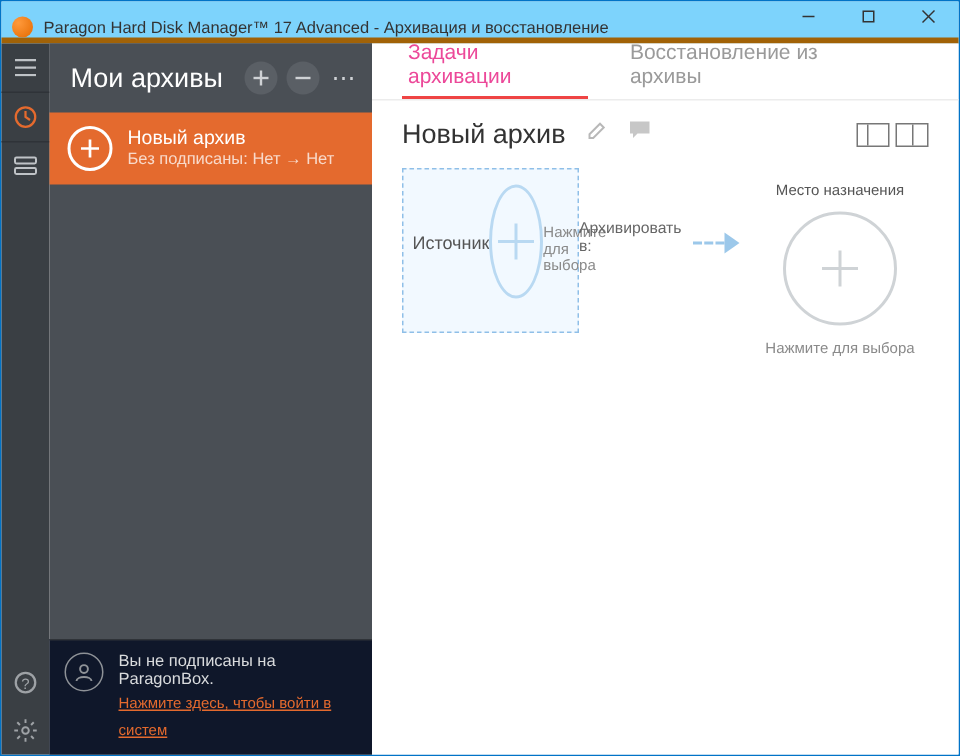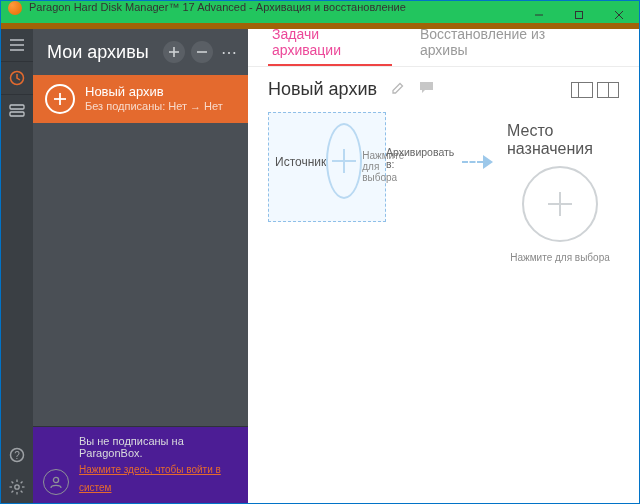--- a/index.html
+++ b/index.html
@@ -1,18 +1,18 @@
 <!DOCTYPE html>
 <html><head>
 <meta charset="utf-8">
 <style>
 *{margin:0;padding:0;box-sizing:border-box;font-family:"Segoe UI",Arial,sans-serif;-webkit-font-smoothing:antialiased}
 html,body{width:640px;height:504px;overflow:hidden}
 .window{width:640px;height:504px;border:1px solid #0173c7;display:flex;flex-direction:column;background:#fff}
-.titlebar{height:28px;background:#22c55e;display:flex;align-items:flex-start;border-bottom:6px solid #a16207}
+.titlebar{height:28px;background:#7dd3fc;display:flex;align-items:flex-end;border-bottom:4px solid #a16207}
 .titlebar .appicon{width:14px;height:14px;margin:0 7px;border-radius:50%;background:radial-gradient(circle at 30% 30%,#ff9a3c,#e56a00)}
 .titlebar .title{font-size:11px;color:#333;flex:0 0 auto}
 .titlebar .spacer{flex:1}
 .winbtn{width:40px;height:28px;display:flex;align-items:center;justify-content:center;color:#333}
 .winbtn svg{display:block}
 .body{flex:1;display:flex;min-height:0}
 .icol{width:32px;background:#3a3f44;display:flex;flex-direction:column;align-items:center}
 .icell{width:32px;height:32px;display:flex;align-items:center;justify-content:center;color:#bfc3c7}
 .isep{height:1px;width:100%;background:#2f3338}
 .icell.active{color:#e46a2e}
@@ -21,21 +21,21 @@
 .midhdr{height:46px;background:#4a4f55;display:flex;align-items:center;padding:0 10px 0 14px}
 .midhdr h1{color:#fff;font-weight:400;font-size:18px;flex:1}
 .rbtn{width:22px;height:22px;border-radius:50%;background:#5a5f65;display:flex;align-items:center;justify-content:center;margin-left:6px;color:#cfd2d5}
 .dots{color:#cfd2d5;font-size:16px;margin-left:8px;letter-spacing:1px}
 .card{background:#e46a2e;height:48px;display:flex;align-items:center;padding:0 12px}
 .cplus{width:30px;height:30px;border:2px solid #fff;border-radius:50%;display:flex;align-items:center;justify-content:center;color:#fff;margin-right:10px;flex:0 0 auto}
 .ctext{display:flex;flex-direction:column;line-height:1.25}
 .ct1{color:#fff;font-size:13px}
 .ct2{color:rgba(255,255,255,0.75);font-size:11px}
 .midfill{flex:1}
-.footer{background:#4c1d95;padding:8px 10px;display:flex;align-items:flex-end;border-top:1px solid #2f3338}
+.footer{background:#0f172a;padding:8px 10px;display:flex;align-items:flex-start;border-top:1px solid #2f3338}
 .fuser{width:26px;height:26px;border:1.5px solid #8e9297;border-radius:50%;display:flex;align-items:center;justify-content:center;color:#8e9297;margin-right:10px;flex:0 0 auto}
 .ft1{color:#d9dbdd;font-size:11px}
 .ft2{color:#e46a2e;font-size:10px;text-decoration:underline}
 .main{flex:1;background:#fff;display:flex;flex-direction:column;min-height:0}
 .tabs{height:38px;display:flex;align-items:flex-end;padding:0 20px;border-bottom:1px solid #ececec}
 .tab{font-size:14px;color:#9a9a9a;padding:0 4px 6px 4px;margin-right:24px;border-bottom:2px solid transparent}
 .tab.active{color:#ec4899;border-bottom:2px solid #ef4444}
 .sub{display:flex;align-items:center;padding:12px 20px 6px 20px}
 .sub h2{font-weight:400;font-size:18px;color:#333}
 .sicn{margin-left:14px;color:#b8b8b8}
@@ -50,21 +50,21 @@
 .box.sel{background:#f2f9ff}
 .box h3{font-size:12px;color:#555;font-weight:400;margin-bottom:8px}
 .ring{width:76px;height:76px;border:2px solid #b9d9f2;border-radius:50%;display:flex;align-items:center;justify-content:center;color:#b9d9f2;margin-bottom:10px}
 .box .hint{font-size:10px;color:#8a8a8a}
 .arrowwrap{flex:1;display:flex;flex-direction:row;align-items:center;padding-top:34px}
 .arrlbl{font-size:10.5px;color:#666;margin-bottom:8px}
 .arrow{width:100%;height:14px;position:relative}
 .arrow .line{position:absolute;top:6px;left:8px;right:18px;border-top:2px dashed #9cc8ea}
 .arrow .head{position:absolute;right:8px;top:0;width:0;height:0;border-left:10px solid #9cc8ea;border-top:7px solid transparent;border-bottom:7px solid transparent}
 .dest{width:118px;padding:10px 6px 12px 6px;display:flex;flex-direction:column;align-items:center}
-.dest h3{font-size:16px;color:#555;font-weight:400;margin-bottom:8px}
+.dest h3{font-size:10px;color:#555;font-weight:400;margin-bottom:8px}
 .dest .ring{border-color:#cfd3d6;color:#cfd3d6}
 .dest .hint{font-size:10px;color:#8a8a8a}
 </style>
 </head>
 <body>
 
 <div class="window">
   <div class="titlebar">
     <div class="appicon"></div>
     <div class="title">Paragon Hard Disk Manager™ 17 Advanced - Архивация и восстановление</div>

